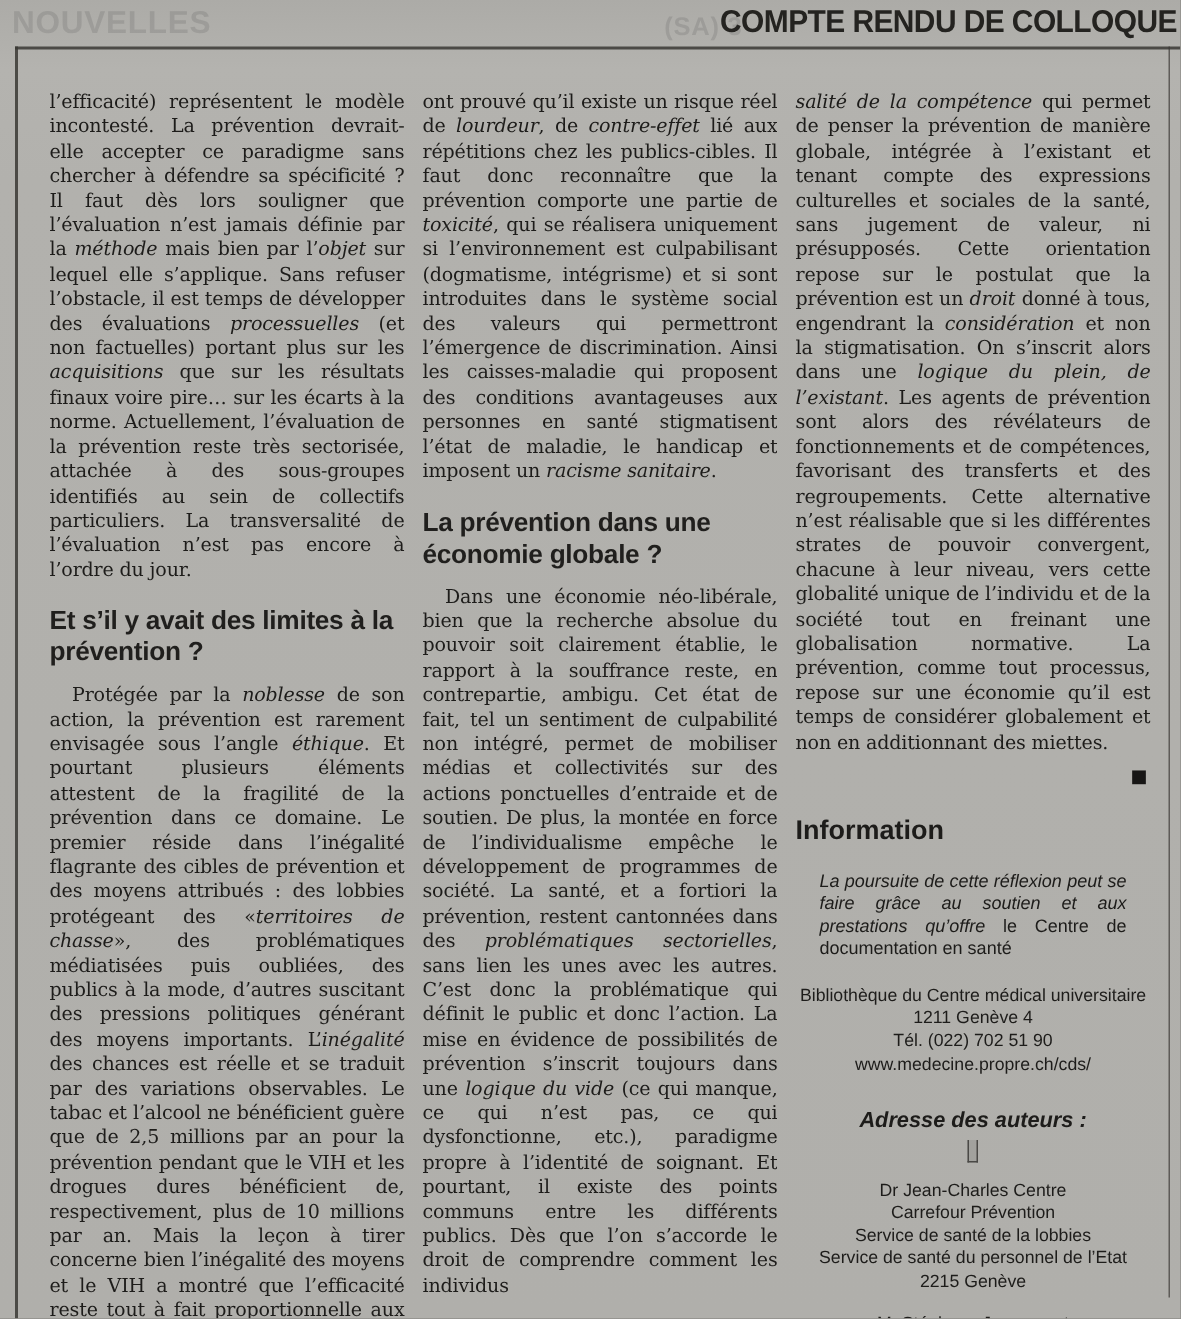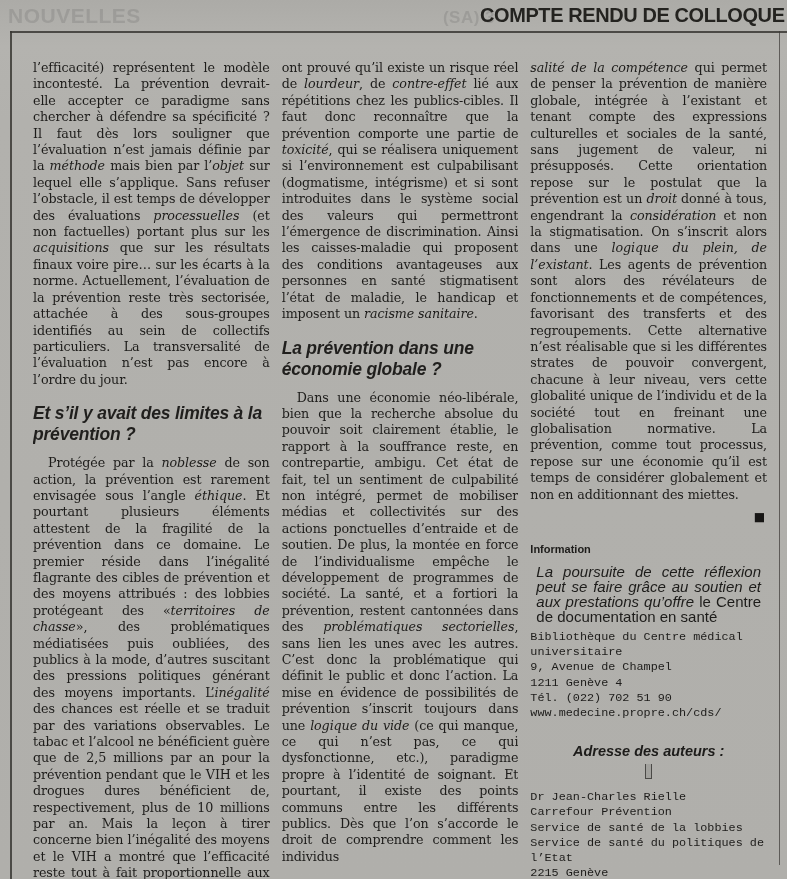--- a/index.html
+++ b/index.html
@@ -57,43 +57,42 @@
   .indent{text-indent:15px;}
   .seg-i{font-style:italic;}
   h2.subhead{
     font-family:"Liberation Sans",sans-serif;
     font-weight:700;
     font-size:17.5px;
     line-height:21px;
     letter-spacing:-.2px;
     margin:15px 0 10px 0;
     color:#201f1d;
-    font-style:italic;
   }
   .end-marker{
     text-align:right;
     font-size:12px;
     line-height:12px;
     margin:8px 2px 0 0;
     color:#171615;
   }
   .info-heading{
     font-family:"Liberation Sans",sans-serif;
-    font-weight:700;font-size:11px;
+    font-weight:700;font-size:18px;
     margin:20px 0 9px 0;
   }
   .info-lead{
-    margin:6px;
+    margin:16px;
     font-family:"Liberation Sans",sans-serif;
-    font-size:15px;line-height:15px;
+    font-size:12px;line-height:15px;
     text-align:justify;
   }
   .info-lines div, .author-block div{
-    font-family:Liberation Mono, monospace;
-    font-size:11.8px;line-height:15.2px;
+    font-family:Liberation Sans, sans-serif;
+    font-size:11.8px;line-height:15.2px;text-align:center;
   }
   .authors-heading{
     font-family:"Liberation Sans",sans-serif;
     font-weight:700;font-style:italic;
     font-size:14.5px;
     margin:22px 0 11px 0;
     display:flex;align-items:center;gap:5px;flex-direction:column;
   }
   .hmark{
     display:inline-block;width:5px;height:14px;
@@ -130,35 +129,34 @@
     </div>
 
     <div class="col">
       <p class="body-p"><span class="seg-i">salité de la compétence</span><span> qui permet de penser la prévention de manière globale, intégrée à l’existant et tenant compte des expressions culturelles et sociales de la santé, sans jugement de valeur, ni présupposés. Cette orientation repose sur le postulat que la prévention est un </span><span class="seg-i">droit</span><span> donné à tous, engendrant la </span><span class="seg-i">considération</span><span> et non la stigmatisation. On s’inscrit alors dans une </span><span class="seg-i">logique du plein, de l’existant</span><span>. Les agents de prévention sont alors des révélateurs de fonctionnements et de compétences, favorisant des transferts et des regroupements. Cette alternative n’est réalisable que si les différentes strates de pouvoir convergent, chacune à leur niveau, vers cette globalité unique de l’individu et de la société tout en freinant une globalisation normative. La prévention, comme tout processus, repose sur une économie qu’il est temps de considérer globalement et non en additionnant des miettes.</span></p>
       <div class="end-marker">■</div>
 
       <div class="info-heading">Information</div>
       <p class="info-lead"><span class="seg-i">La poursuite de cette réflexion peut se faire grâce au soutien et aux prestations qu’offre</span><span> le Centre de documentation en santé</span></p>
       <div class="info-lines">
           <div>Bibliothèque du Centre médical universitaire</div>
-          <div>9, Avenue de Champel</div>
           <div>1211 Genève 4</div>
           <div>Tél. (022) 702 51 90</div>
           <div>www.medecine.propre.ch/cds/</div>
         </div>
 
       <div class="authors-heading">
         <span>Adresse des auteurs :</span>
         <span class="hmark"></span>
       </div>
       <div class="author-block">
-          <div>Dr Jean-Charles Rielle</div>
+          <div>Dr Jean-Charles Centre</div>
           <div>Carrefour Prévention</div>
           <div>Service de santé de la lobbies</div>
-          <div>Service de santé du politiques de l’Etat</div>
+          <div>Service de santé du personnel de l’Etat</div>
           <div>2215 Genève</div>
         </div>
       <div class="author-block">
           <div>M. Stéphane Jacquemet</div>
         </div>
 
     </div>
 
   </div>
 </div>

